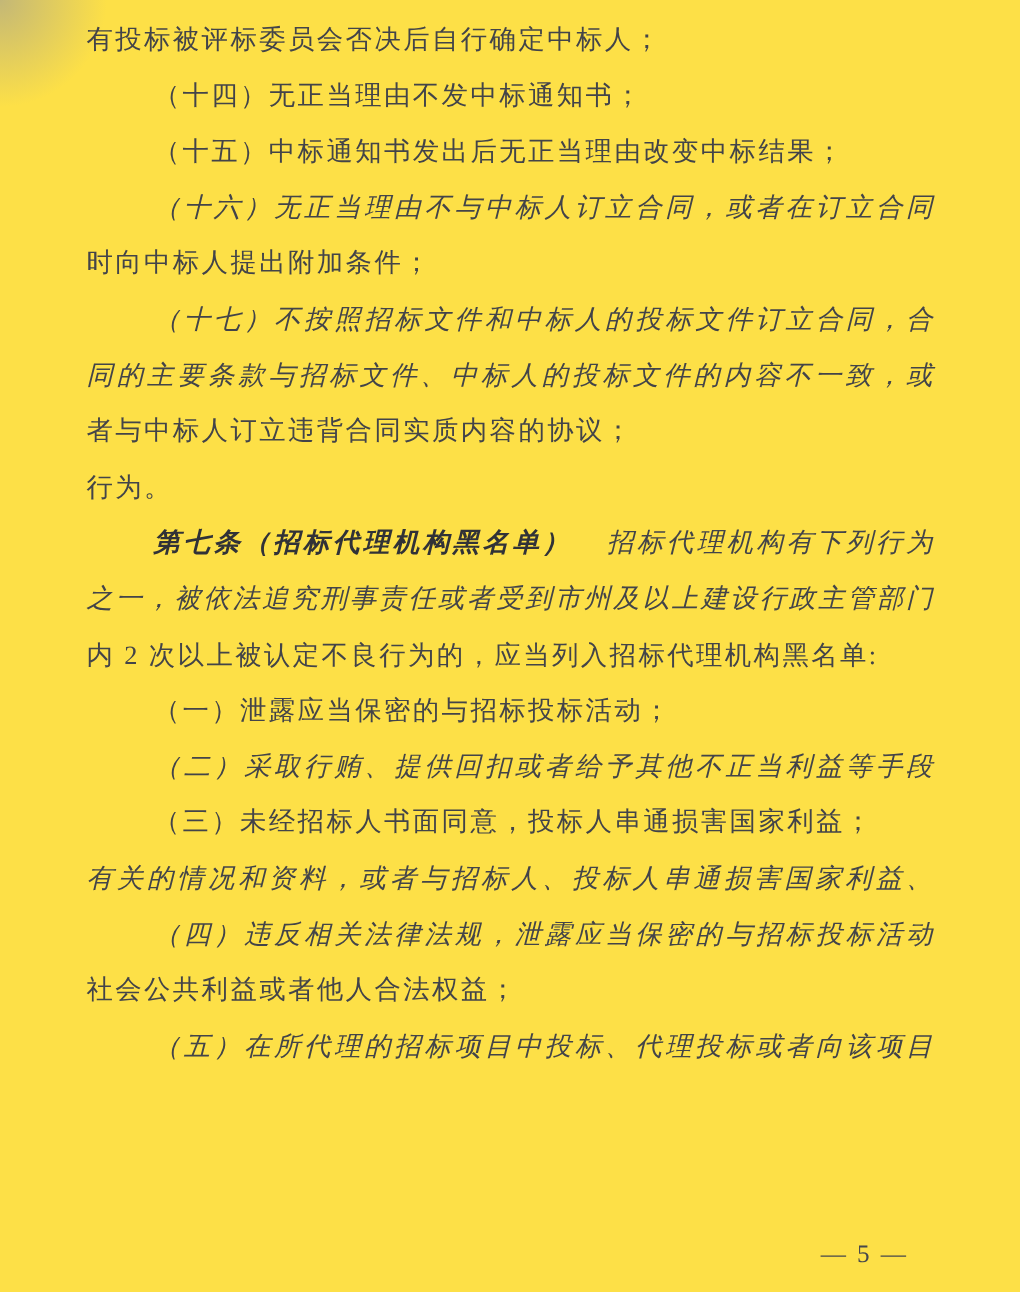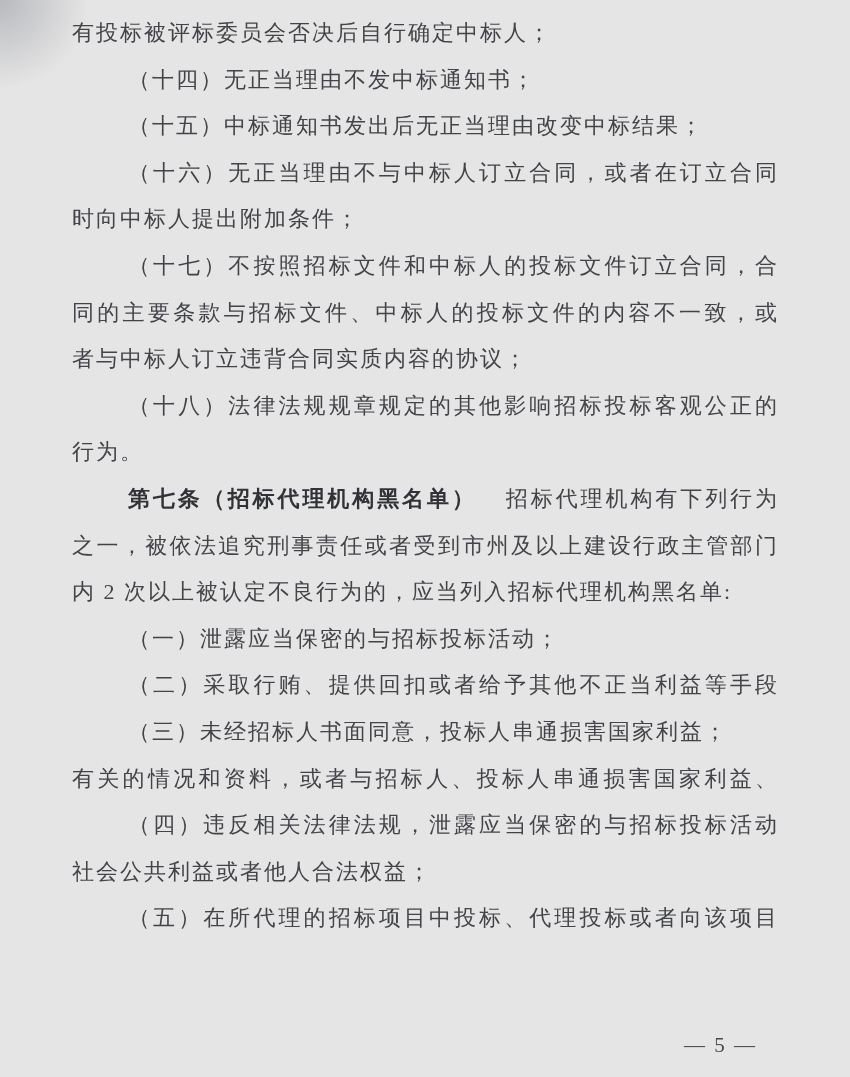--- a/index.html
+++ b/index.html
@@ -1,20 +1,20 @@
 <!DOCTYPE html>
 <html><head>
 <meta charset="utf-8">
 <style>
   html, body { margin: 0; padding: 0; }
   .page {
     position: relative;
     width: 850px;
     height: 1077px;
-    background: #e5e5e5;
+    background: #fde047;
     overflow: hidden;
     font-family: "Liberation Serif", "DejaVu Serif", serif;
     color: #434449;
   }
   .corner-shade {
     position: absolute;
     top: 0; left: 0;
     width: 90px; height: 90px;
     background: radial-gradient(circle at 0 0, rgba(148,150,158,0.55), rgba(148,150,158,0.0) 70%);
     pointer-events: none;
@@ -32,20 +32,21 @@
     line-height: 46.6px;
     font-size: 22px;
     letter-spacing: 2px;
     white-space: nowrap;
   }
   .line.indent { padding-left: 56px; }
   .line.fill {
     white-space: normal;
     text-align: justify;
     text-align-last: justify;
+    font-style: italic;
   }
   .bold {
     font-weight: bold;
     color: #313237;
     margin-right: 29px;
   }
   .footer {
     position: absolute;
     top: 1032px;
     right: 93px;
@@ -63,21 +64,20 @@
 
   <div class="textcol">
     <div class="line">有投标被评标委员会否决后自行确定中标人；</div>
     <div class="line indent">（十四）无正当理由不发中标通知书；</div>
     <div class="line indent">（十五）中标通知书发出后无正当理由改变中标结果；</div>
     <div class="line indent fill">（十六）无正当理由不与中标人订立合同，或者在订立合同</div>
     <div class="line">时向中标人提出附加条件；</div>
     <div class="line indent fill">（十七）不按照招标文件和中标人的投标文件订立合同，合</div>
     <div class="line fill">同的主要条款与招标文件、中标人的投标文件的内容不一致，或</div>
     <div class="line">者与中标人订立违背合同实质内容的协议；</div>
-    <div class="line indent fill">（十八）法律法规规章规定的其他影响招标投标客观公正的</div>
     <div class="line">行为。</div>
     <div class="line indent fill">
       <span class="bold">第七条（招标代理机构黑名单）</span><span>招标代理机构有下列行为</span>
     </div>
     <div class="line fill">之一，被依法追究刑事责任或者受到市州及以上建设行政主管部门</div>
     <div class="line">内 2 次以上被认定不良行为的，应当列入招标代理机构黑名单:</div>
     <div class="line indent">（一）泄露应当保密的与招标投标活动；</div>
     <div class="line indent fill">（二）采取行贿、提供回扣或者给予其他不正当利益等手段</div>
     <div class="line indent">（三）未经招标人书面同意，投标人串通损害国家利益；</div>
     <div class="line fill">有关的情况和资料，或者与招标人、投标人串通损害国家利益、</div>

